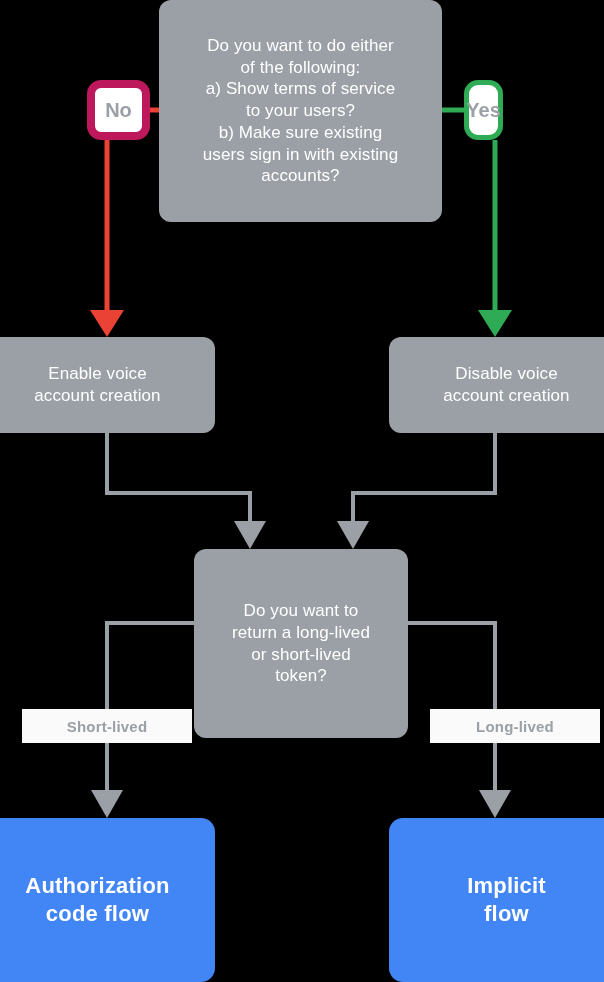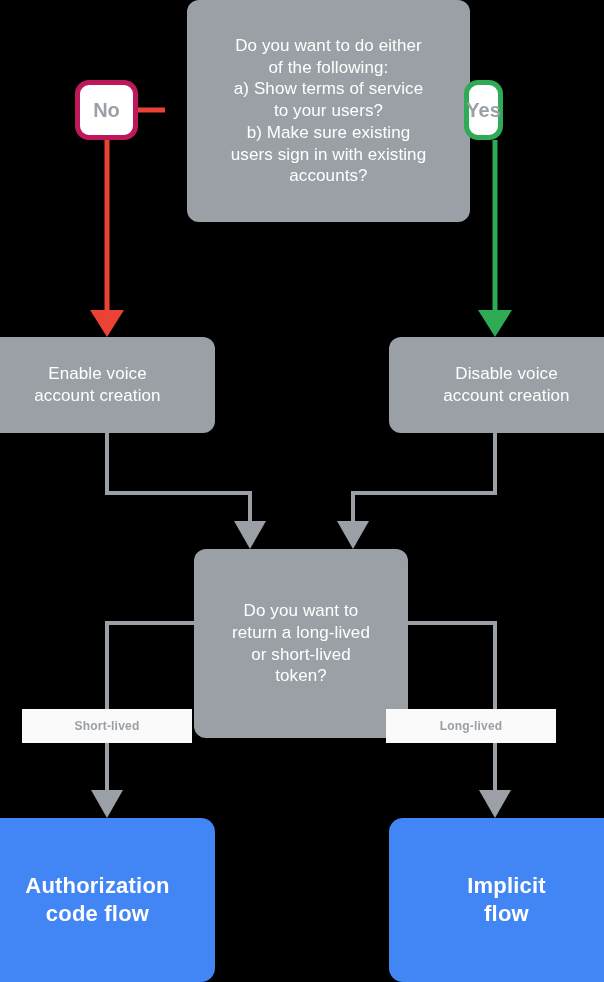--- a/index.html
+++ b/index.html
@@ -54,33 +54,33 @@
     display: flex;
     align-items: center;
     justify-content: center;
     background: #ffffff;
     border-radius: 14px;
     font-size: 20px;
     font-weight: bold;
     color: #9aa0a6;
     z-index: 4;
   }
-  .pill-no  { border: 5px solid #be185d; }
+  .pill-no  { border: 8px solid #be185d; margin-left: 12px; }
   .pill-yes { border: 5px solid #2eab54; }
 
   
   .edge-label {
     position: absolute;
     box-sizing: border-box;
     display: flex;
     align-items: center;
     justify-content: center;
     background: #fafafa;
     color: #9aa0a6;
-    font-size: 12px;
+    font-size: 15px;
     font-weight: bold;
     letter-spacing: .2px;
     z-index: 5;
   }
 
   
   #wires {
     position: absolute;
     left: 0; top: 0;
     width: 604px;
@@ -112,21 +112,21 @@
     <polyline points="495,433 495,493 353,493 353,527" fill="none" stroke="#9AA0A6" stroke-width="4"></polyline>
     <polygon points="353,549 337,521 369,521" fill="#9AA0A6"></polygon>
 
     <polyline points="194,623 107,623 107,795" fill="none" stroke="#9AA0A6" stroke-width="4"></polyline>
     <polygon points="107,818 91,790 123,790" fill="#9AA0A6"></polygon>
 
     <polyline points="408,623 495,623 495,795" fill="none" stroke="#9AA0A6" stroke-width="4"></polyline>
     <polygon points="495,818 479,790 511,790" fill="#9AA0A6"></polygon>
   </svg>
 
-  <div class="node node-gray" style="left:159px; top:0px; width:283px; height:222px; padding:10px 32px; z-index:3;margin-left:28px;">Do you want to do either
+  <div class="node node-gray" style="left:159px; top:0px; width:283px; height:222px; padding:10px 32px; z-index:3;">Do you want to do either
 of the following:
 a) Show terms of service
 to your users?
 b) Make sure existing
 users sign in with existing
 accounts?</div>
 
   <div class="pill pill-no" style="left:75px; top:80px; width:63px; height:60px;">No</div>
 
   <div class="pill pill-yes" style="left:464px; top:80px; width:39px; height:60px;">Yes</div>
@@ -137,21 +137,21 @@
   <div class="node node-gray" style="left:389px; top:337px; width:235px; height:96px; z-index:3;">Disable voice
 account creation</div>
 
   <div class="node node-gray" style="left:194px; top:549px; width:214px; height:189px; z-index:3;">Do you want to
 return a long-lived
 or short-lived
 token?</div>
 
   <div class="edge-label" style="left:22px; top:709px; width:170px; height:34px;">Short-lived</div>
 
-  <div class="edge-label" style="left:386px; top:709px; width:170px; height:34px;">Long-lived</div>
+  <div class="edge-label" style="left:430px; top:709px; width:170px; height:34px;">Long-lived</div>
 
   <div class="node node-blue" style="left:-20px; top:818px; width:235px; height:164px; z-index:3;">Authorization
 code flow</div>
 
   <div class="node node-blue" style="left:389px; top:818px; width:235px; height:164px; z-index:3;">Implicit
 flow</div>
 
 </div>
 
 </body></html>

